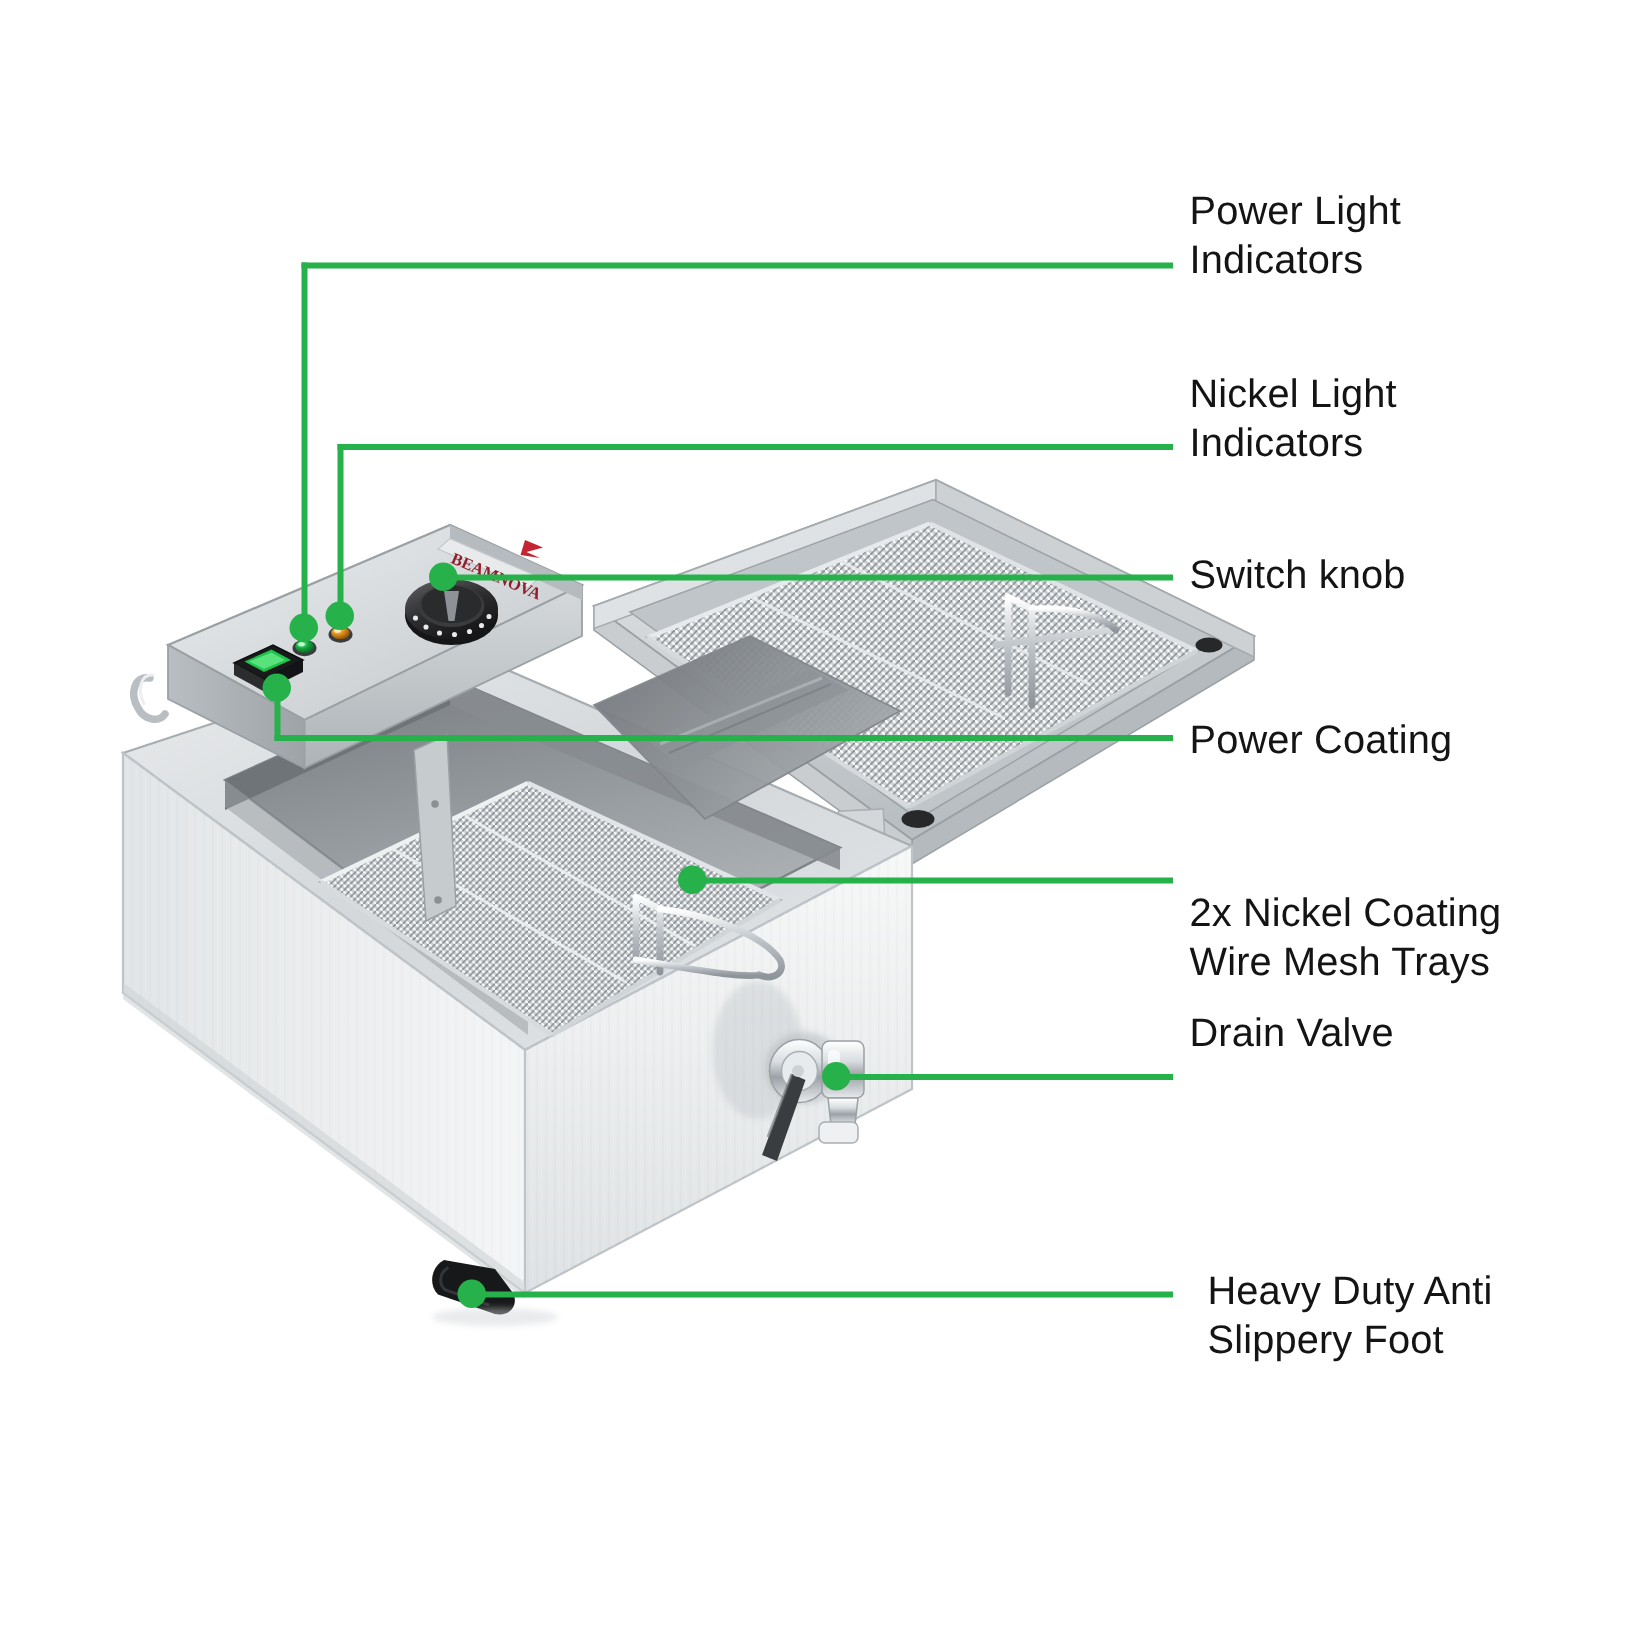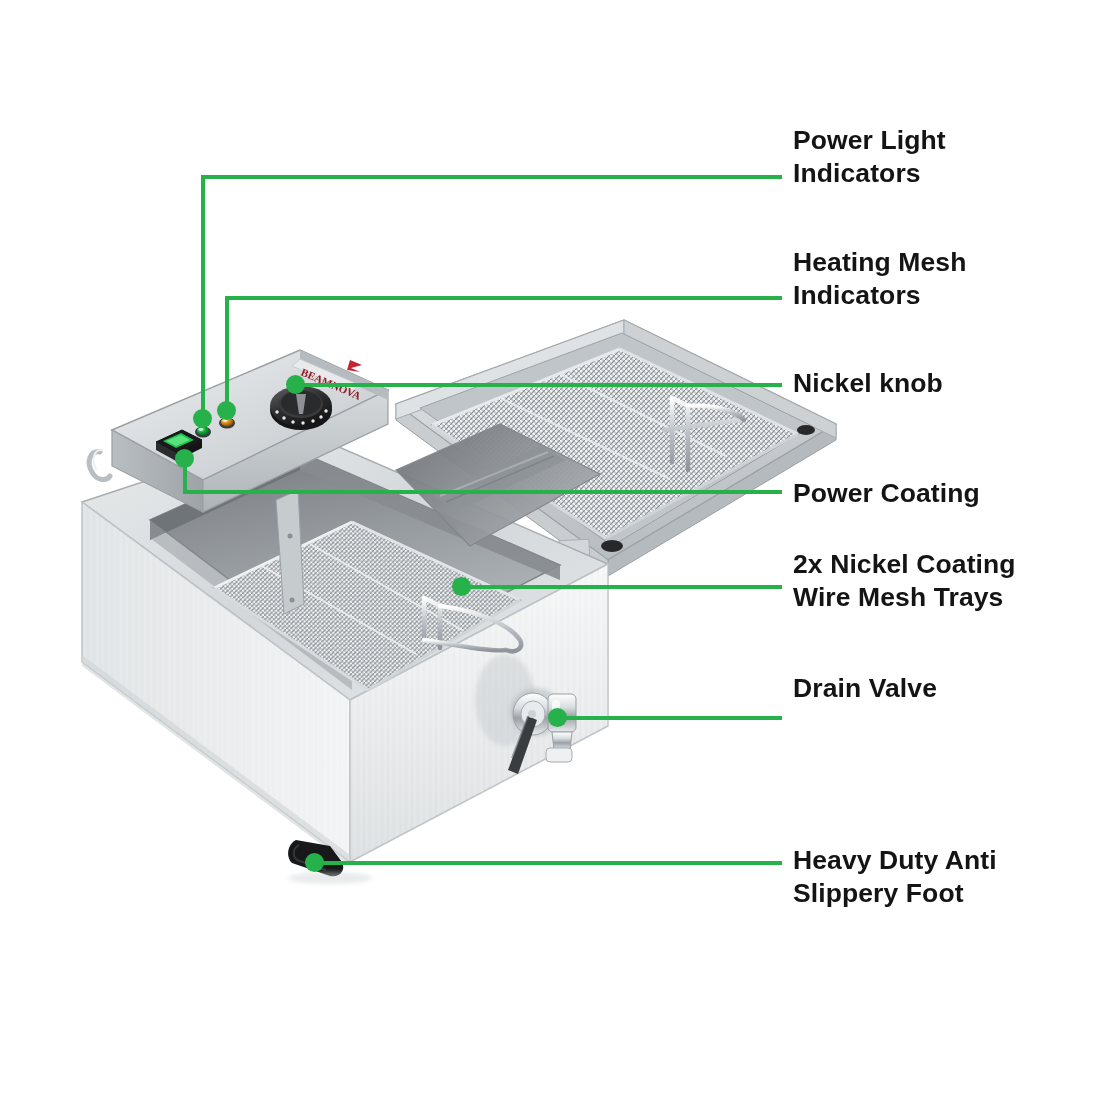--- a/index.html
+++ b/index.html
@@ -3,21 +3,21 @@
 <meta charset="utf-8">
 <title>Deep Fryer Feature Callout Diagram</title>
 <style>
   html,body{margin:0;padding:0;background:#ffffff;}
   body{width:1100px;height:1100px;font-family:"Liberation Sans",sans-serif;
        -webkit-font-smoothing:antialiased;overflow:hidden;}
   #stage{position:relative;width:1100px;height:1100px;background:#fff;overflow:hidden;}
 
   
   .callout{position:absolute;left:793px;color:#141414;font-size:26.5px;line-height:33px;
-           font-weight:700;letter-spacing:.1px;white-space:pre-line;font-family:"Liberation Sans",sans-serif;}
+           font-weight:400;letter-spacing:.1px;white-space:pre-line;font-family:"Liberation Sans",sans-serif;}
 
   
   .lead{position:absolute;background:#26b14a;}
   .lead.h{height:4px;}
   .lead.v{width:4px;}
   .dot{position:absolute;width:19px;height:19px;border-radius:50%;background:#26b14a;}
 
   
   #product{position:absolute;left:0;top:0;width:1100px;height:1100px;}
   #product svg{position:absolute;left:0;top:0;}
@@ -310,28 +310,28 @@
 
   <div class="lead h" style="left:556px;top:716px;width:226px;"></div>
   <div class="dot" style="left:548px;top:708px;"></div>
 
   <div class="lead h" style="left:313px;top:861px;width:469px;"></div>
   <div class="dot" style="left:305px;top:853px;"></div>
 
   <div class="callout" style="top:124px;">Power Light
 Indicators</div>
 
-  <div class="callout" style="top:246px;">Heating Mesh
+  <div class="callout" style="top:246px;">Nickel Light
 Indicators</div>
 
-  <div class="callout" style="top:367px;">Nickel knob</div>
+  <div class="callout" style="top:367px;">Switch knob</div>
 
   <div class="callout" style="top:477px;">Power Coating</div>
 
-  <div class="callout" style="top:548px;">2x Nickel Coating
+  <div class="callout" style="top:592px;">2x Nickel Coating
 Wire Mesh Trays</div>
 
   <div class="callout" style="top:672px;">Drain Valve</div>
 
-  <div class="callout" style="top:844px;">Heavy Duty Anti
+  <div class="callout" style="top:844px;margin-left:12px;">Heavy Duty Anti
 Slippery Foot</div>
 
 </div>
 
 </body></html>

